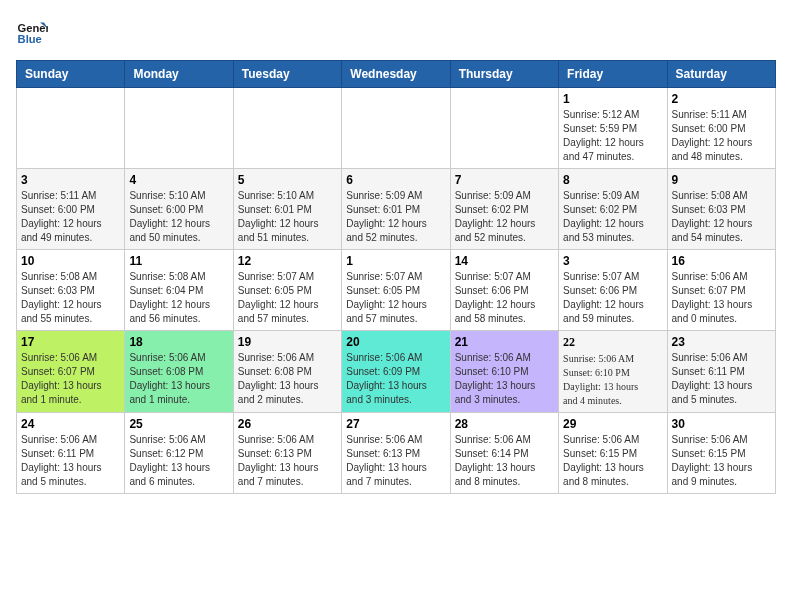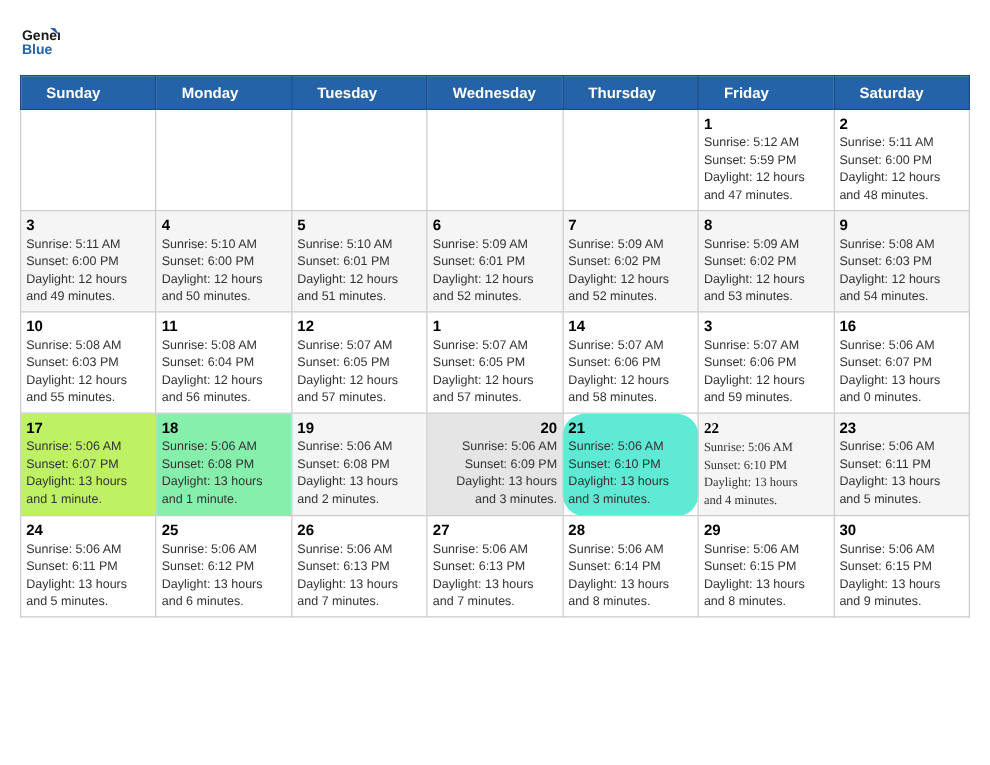--- a/index.html
+++ b/index.html
@@ -38,21 +38,21 @@
       color: #333;
     }
     .calendar {
       width: 100%;
       border-collapse: collapse;
       font-size: 11px;
     }
     .calendar th {
       background: #2563a8;
       color: #fff;
-      padding: 6px 20px;
+      padding: 6px 8px;
       text-align: left;
       font-size: 12px;
       font-weight: bold;
       border: 1px solid #1a4a8a;
     }
     .calendar td {
       border: 1px solid #ccc;
       vertical-align: top;
       padding: 4px;
       width: 108px;
@@ -244,28 +244,28 @@
 Daylight: 13 hours
 and 1 minute.</div>
         </td>
         <td style="background: rgb(245, 245, 245);">
           <div class="day-num">19</div>
           <div class="day-info" style="white-space: pre-line;">Sunrise: 5:06 AM
 Sunset: 6:08 PM
 Daylight: 13 hours
 and 2 minutes.</div>
         </td>
-        <td style="background: #e5e5e5; text-align: right;">
+        <td style="background: #5eead4;">
           <div class="day-num">20</div>
           <div class="day-info" style="white-space: pre-line;">Sunrise: 5:06 AM
 Sunset: 6:09 PM
 Daylight: 13 hours
 and 3 minutes.</div>
         </td>
-        <td style="background: #5eead4; border-radius: 18px;">
+        <td style="background: #c4b5fd;">
           <div class="day-num">21</div>
           <div class="day-info" style="white-space: pre-line;">Sunrise: 5:06 AM
 Sunset: 6:10 PM
 Daylight: 13 hours
 and 3 minutes.</div>
         </td>
         <td style="background: rgb(245, 245, 245); font-family: Liberation Serif, serif;">
           <div class="day-num">22</div>
           <div class="day-info" style="white-space: pre-line;">Sunrise: 5:06 AM
 Sunset: 6:10 PM

